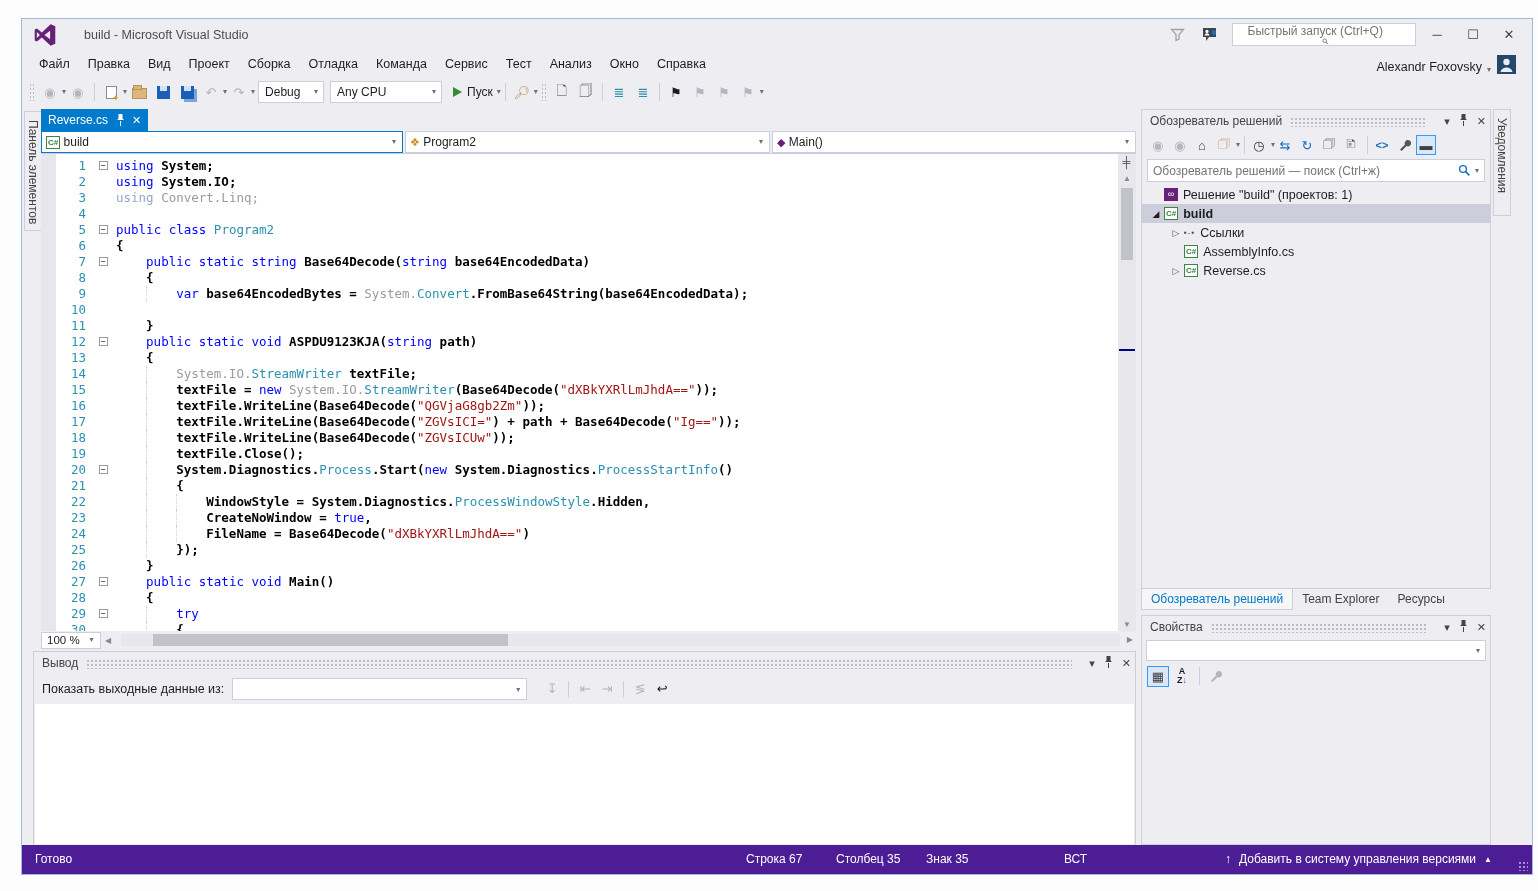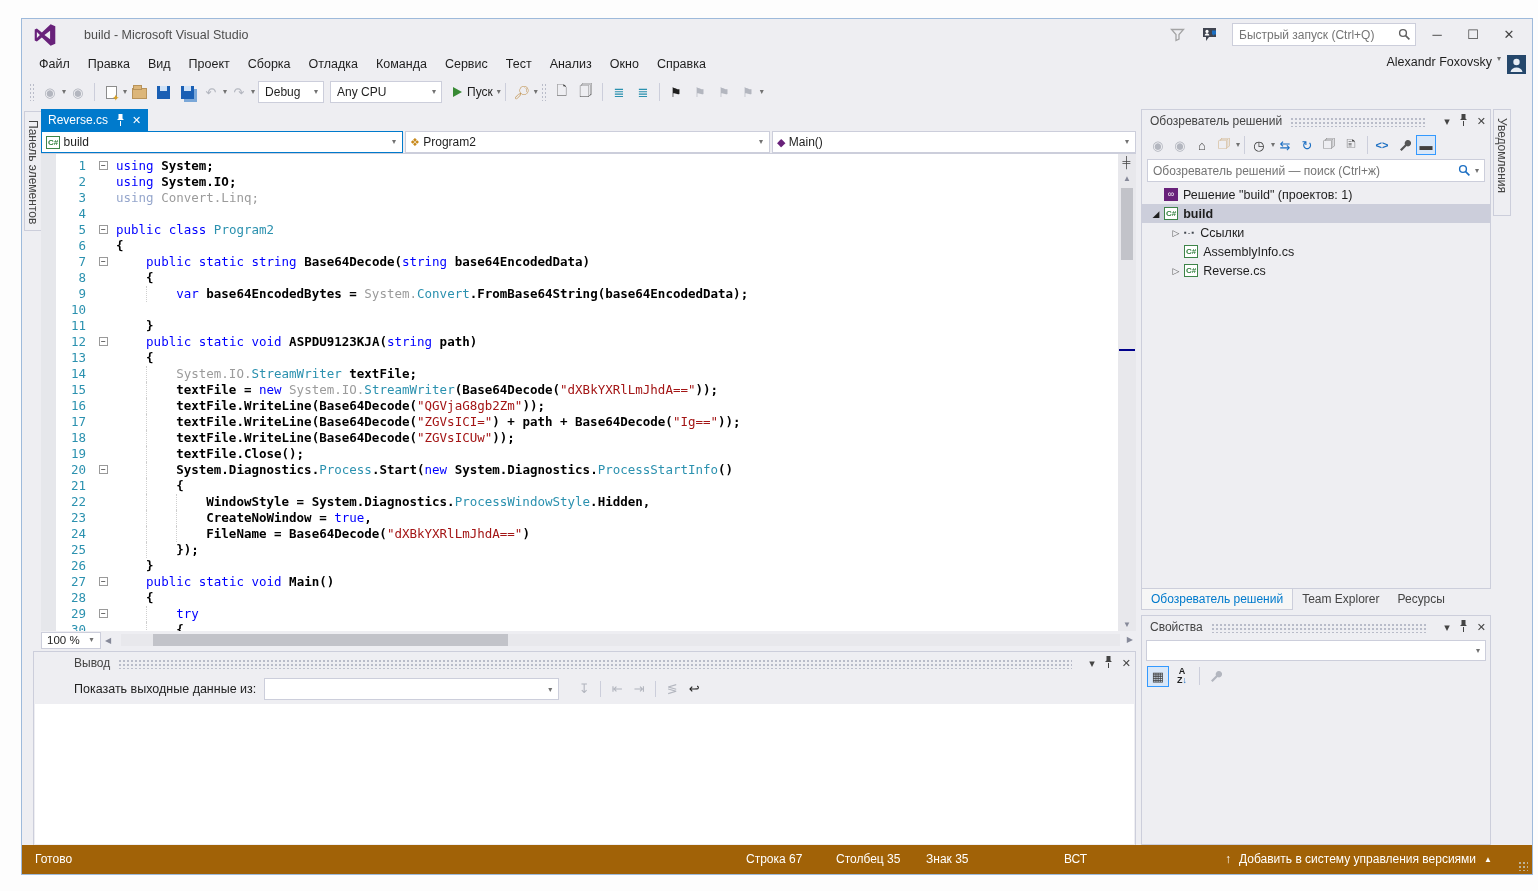--- a/index.html
+++ b/index.html
@@ -11,32 +11,32 @@
     background:#eeeef2; border:1px solid #9ebadb; }
 
   
   .titlebar { position:absolute; top:0; left:0; right:0; height:32px; display:flex; align-items:center; }
   .vs-logo { margin-left:10px; width:26px; height:26px; flex:none; }
   .win-title { margin-left:26px; font-size:12.5px; color:#4d4d4d; }
   .title-right { position:absolute; right:8px; top:4px; display:flex; align-items:center; }
   .funnel { margin-right:16px; opacity:.75; }
   .feedback { margin-right:14px; }
   .quick-launch { width:184px; height:23px; background:#fff; border:1px solid #cccedb;
-    display:flex; align-items:center; padding:0 4px 0 6px; }
+    display:flex; align-items:center; padding:0 4px 0 6px;flex-direction:column; }
   .quick-launch input { border:none; outline:none; flex:1; font-size:12px; color:#6d6d6d;
     font-family:"Liberation Sans", sans-serif; background:transparent; }
   .winbtn { width:30px; height:22px; text-align:center; line-height:22px; font-size:13px;
     color:#444; margin-left:6px; cursor:default; }
 
   
   .menubar { position:absolute; top:32px; left:0; right:0; height:26px; display:flex;
     align-items:center; font-size:12.5px; color:#1e1e1e; }
   .menu-items { display:flex; margin-left:8px; }
   .menu-item { padding:4px 9px; cursor:default; }
-  .menubar-right { position:absolute; right:6px; display:flex; align-items:flex-start; font-size:12.5px; color:#1e1e1e; }
+  .menubar-right { position:absolute; right:16px; display:flex; align-items:flex-end; font-size:12.5px; color:#1e1e1e; }
   .menubar-right .caret { margin:0 6px 0 5px; }
 
   .caret { font-size:8px; color:#717171; line-height:1; }
 
   
   .toolbar { position:absolute; top:58px; left:0; right:0; height:30px; display:flex;
     align-items:center; padding-left:4px; }
   .tb-grip { width:6px; height:18px; margin:0 3px;
     background-image:radial-gradient(circle,#b9bcc9 1px,transparent 1px); background-size:3px 4px; }
   .tb-btn { min-width:22px; height:22px; display:flex; align-items:center; justify-content:center;
@@ -158,34 +158,34 @@
     display:flex; align-items:center; justify-content:flex-end; padding-right:5px; }
   .props-toolbar { height:26px; display:flex; align-items:center; padding-left:5px; }
   .pt-btn { width:22px; height:21px; display:flex; align-items:center; justify-content:center;
     font-size:13px; color:#404040; margin-right:2px; }
   .pt-btn.boxed { border:1px solid #3399ff; background:#d9e7f8; }
   .az { font-size:9px; font-weight:bold; color:#1e1e1e; line-height:1; text-align:center; }
   .az .dn { color:#1b6ec2; }
 
   
   .output-panel { position:absolute; left:11px; top:544px; width:1103px; height:195px;
-    background:#eeeef2; border:1px solid #cccedb;padding-left:32px; }
+    background:#eeeef2; border:1px solid #cccedb; }
   .out-toolbar { height:29px; display:flex; align-items:center; font-size:12.5px; color:#1e1e1e;
     padding-left:8px; }
   .out-combo { width:295px; height:22px; background:#fff; border:1px solid #cccedb; margin-left:8px;
     position:relative; }
   .out-combo .caret { position:absolute; right:6px; top:7px; }
   .out-icons { display:flex; align-items:center; margin-left:14px; font-size:13px; }
   .out-icons .oi { min-width:22px; text-align:center; color:#b3b6bf; }
   .out-icons .oi.dark { color:#1e1e1e; }
   .out-icons .sep { width:1px; height:16px; background:#cccedb; margin:0 5px; }
   .out-content { position:absolute; top:52px; left:1px; right:1px; bottom:1px; background:#fff; }
 
   
-  .statusbar { position:absolute; left:0; right:0; bottom:0; height:29px; background:#a16207;
+  .statusbar { position:absolute; left:0; right:0; bottom:0; height:29px; background:#4c1d95;
     color:#fff; font-size:12px; }
   .sb-item { position:absolute; top:7px; }
   .sb-ready { left:13px; }
   .sb-line { left:724px; } .sb-col { left:814px; } .sb-char { left:904px; } .sb-mode { left:1042px; }
   .sb-vcs { position:absolute; right:40px; top:7px; display:flex; align-items:center; }
   .sb-vcs .up { margin-right:8px; font-weight:bold; }
   .sb-vcs .tri { margin-left:8px; font-size:8px; }
   .sb-grip { position:absolute; right:4px; bottom:3px; width:10px; height:10px; opacity:.6;
     background-image:radial-gradient(circle,#cfe6f5 1px,transparent 1px); background-size:4px 4px; }
 </style>

